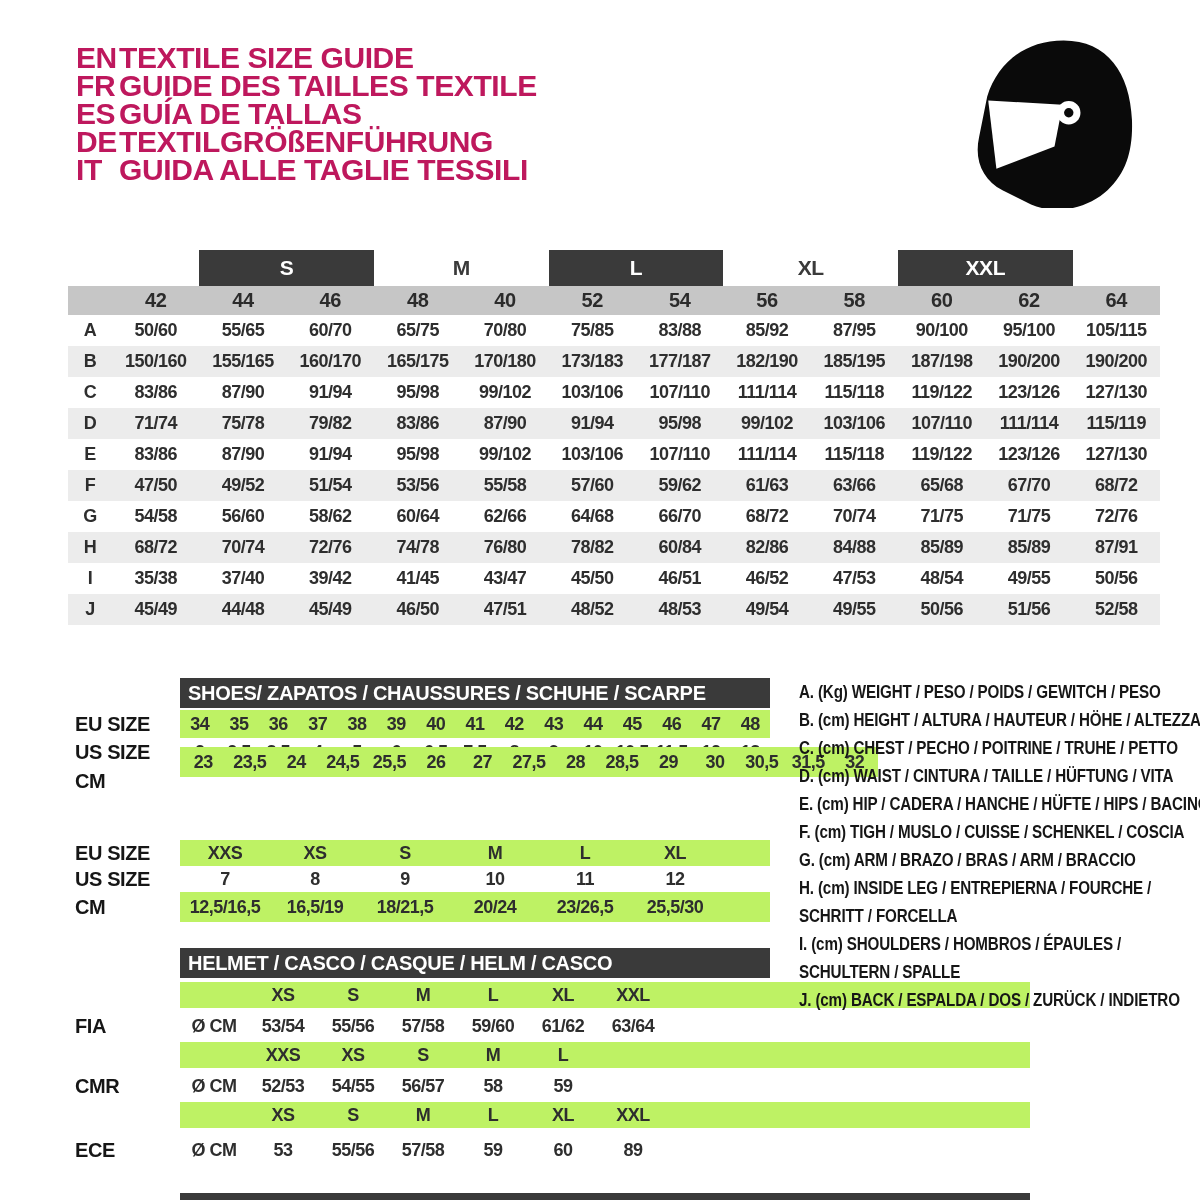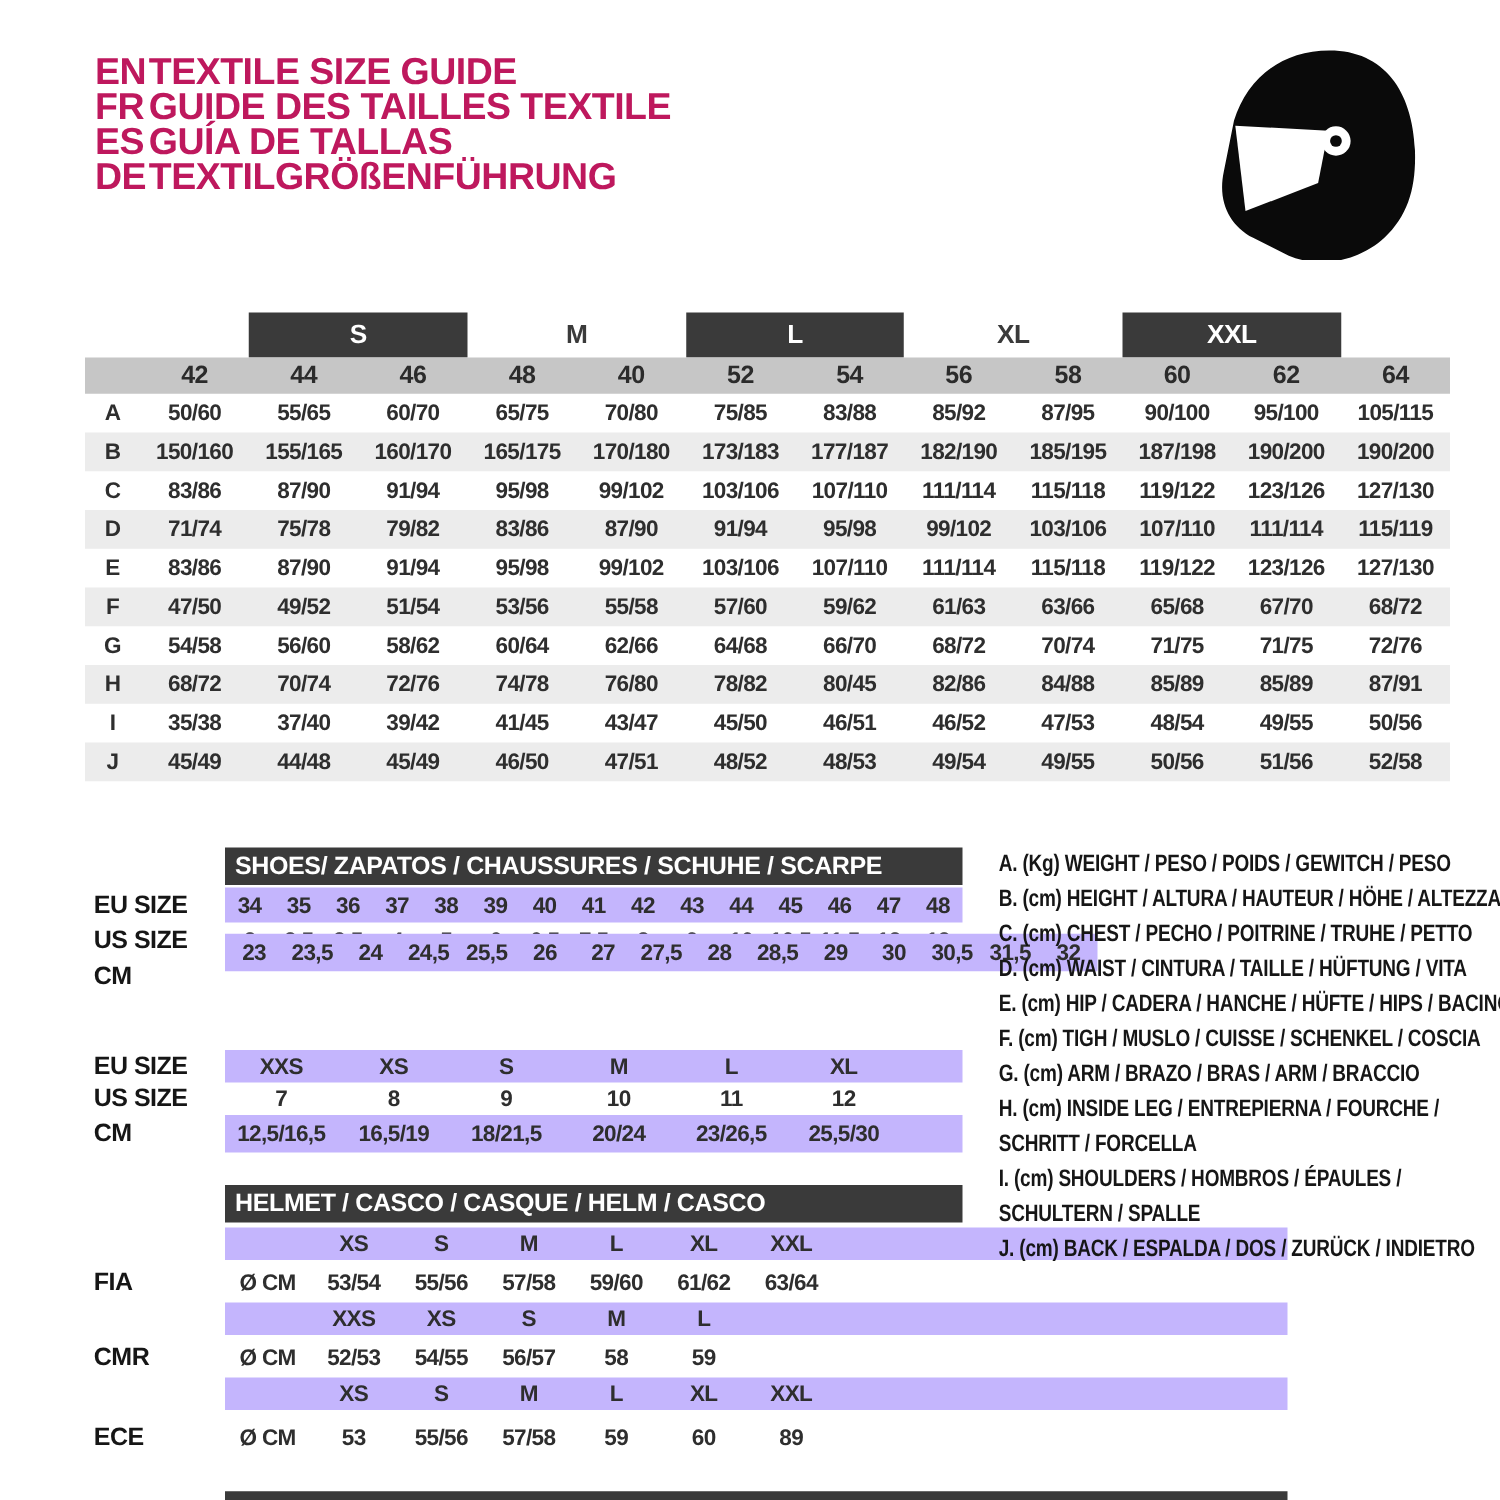--- a/index.html
+++ b/index.html
@@ -16,21 +16,21 @@
   .size-band>div{font-size:21px;letter-spacing:-.4px}
   .size-box{background:#3a3a3a;color:#fff;line-height:36px;height:36px}
   .size-plain{color:#3a3a3a}
   .num-band{top:286px;height:29px;background:#c6c6c6;font-size:20px;letter-spacing:-.4px;color:#2b2b2b}
   .t-row{height:31px;font-size:18px;letter-spacing:-.5px}
   .t-row.shaded{background:#ececec}
   .side-label{position:absolute;left:75px;font-size:20px;letter-spacing:-.4px;display:flex;align-items:center;color:#161616;white-space:nowrap}
   .bar{position:absolute;left:180px;width:590px;height:30px;background:#3a3a3a;color:#fff}
   .bar-text{font-size:20px;line-height:30px;padding-left:8px;letter-spacing:-.3px;display:block;white-space:nowrap}
   .srow{position:absolute;display:grid;align-items:center;text-align:center;font-size:18px;letter-spacing:-.5px}
-  .srow.shaded{background:#c4b5fd}
+  .srow.shaded{background:#bef264}
   .legend{position:absolute;left:799px;top:678px;color:#161616}
   .legend-line{font-size:19px;line-height:28px;white-space:nowrap;transform:scaleX(.8);transform-origin:0 50%;letter-spacing:-.2px}
   .bottom-bar{position:absolute;left:180px;top:1193px;width:850px;height:7px;background:#3a3a3a}
 </style>
 </head>
 <body>
 
 <div class="page">
 
   <div class="langs" id="langs">
@@ -42,20 +42,24 @@
         <div class="lang-code">FR</div>
         <div class="lang-label">GUIDE DES TAILLES TEXTILE</div>
       </div>
       <div class="lang-row">
         <div class="lang-code">ES</div>
         <div class="lang-label">GUÍA DE TALLAS</div>
       </div>
       <div class="lang-row">
         <div class="lang-code">DE</div>
         <div class="lang-label">TEXTILGRÖßENFÜHRUNG</div>
+      </div>
+      <div class="lang-row">
+        <div class="lang-code">IT</div>
+        <div class="lang-label">GUIDA ALLE TAGLIE TESSILI</div>
       </div>
     </div>
 
   <svg class="helmet-icon" viewBox="0 0 155 166" aria-hidden="true">
     <path d="M86 2 C47 2 21 25 11 57 L3 97 C-2 120 7 139 26 149 L54 163 C80 174 111 166 129 149 C148 131 154 109 153 80 C151 34 129 2 86 2 Z" fill="#0a0a0a"></path>
     <path d="M12 61 L85 65 L77 106 L20 128 Z" fill="#ffffff"></path>
     <circle cx="91" cy="73" r="11.5" fill="#ffffff"></circle>
     <circle cx="91" cy="73" r="4.6" fill="#0a0a0a"></circle>
   </svg>
 
@@ -188,21 +192,21 @@
         <div>72/76</div>
       </div>
       <div class="grid-row t-row shaded" style="top: 532px;">
         <div>H</div>
         <div>68/72</div>
         <div>70/74</div>
         <div>72/76</div>
         <div>74/78</div>
         <div>76/80</div>
         <div>78/82</div>
-        <div>80/45</div>
+        <div>60/84</div>
         <div>82/86</div>
         <div>84/88</div>
         <div>85/89</div>
         <div>85/89</div>
         <div>87/91</div>
       </div>
       <div class="grid-row t-row" style="top: 563px;">
         <div>I</div>
         <div>35/38</div>
         <div>37/40</div>

